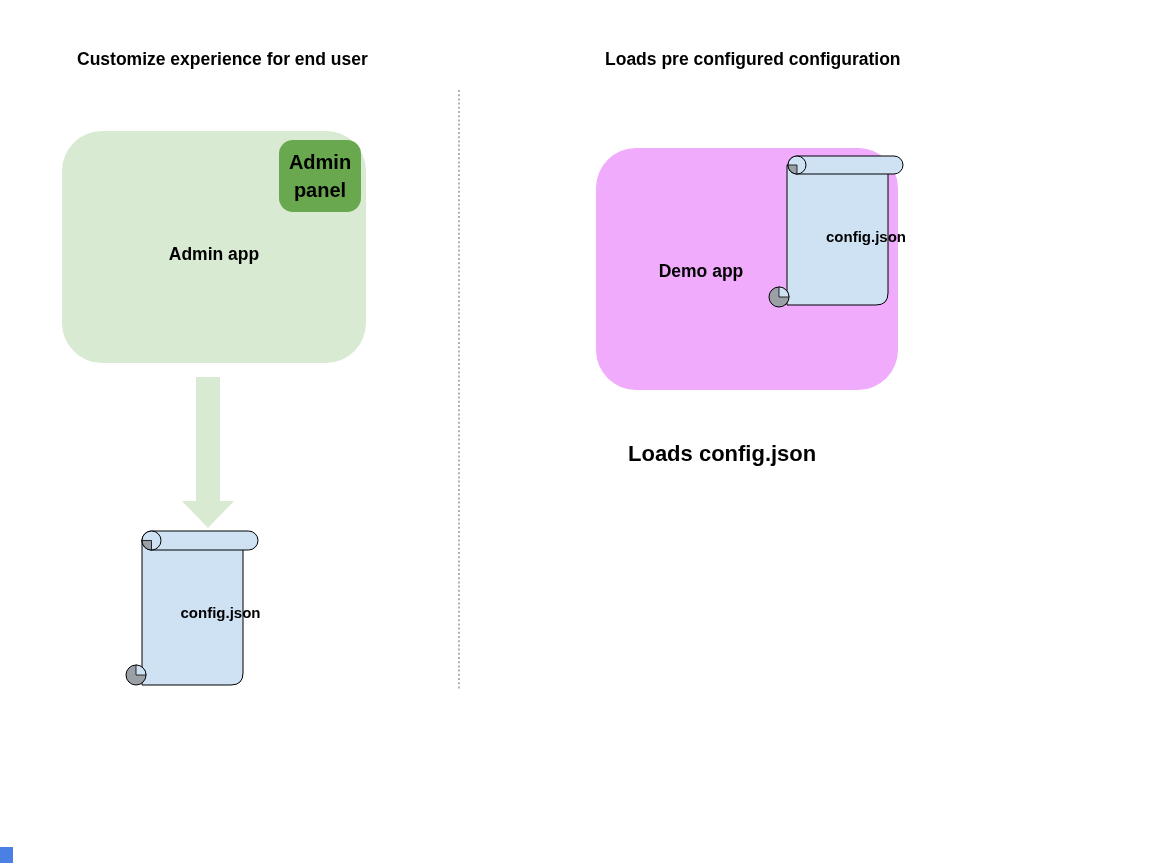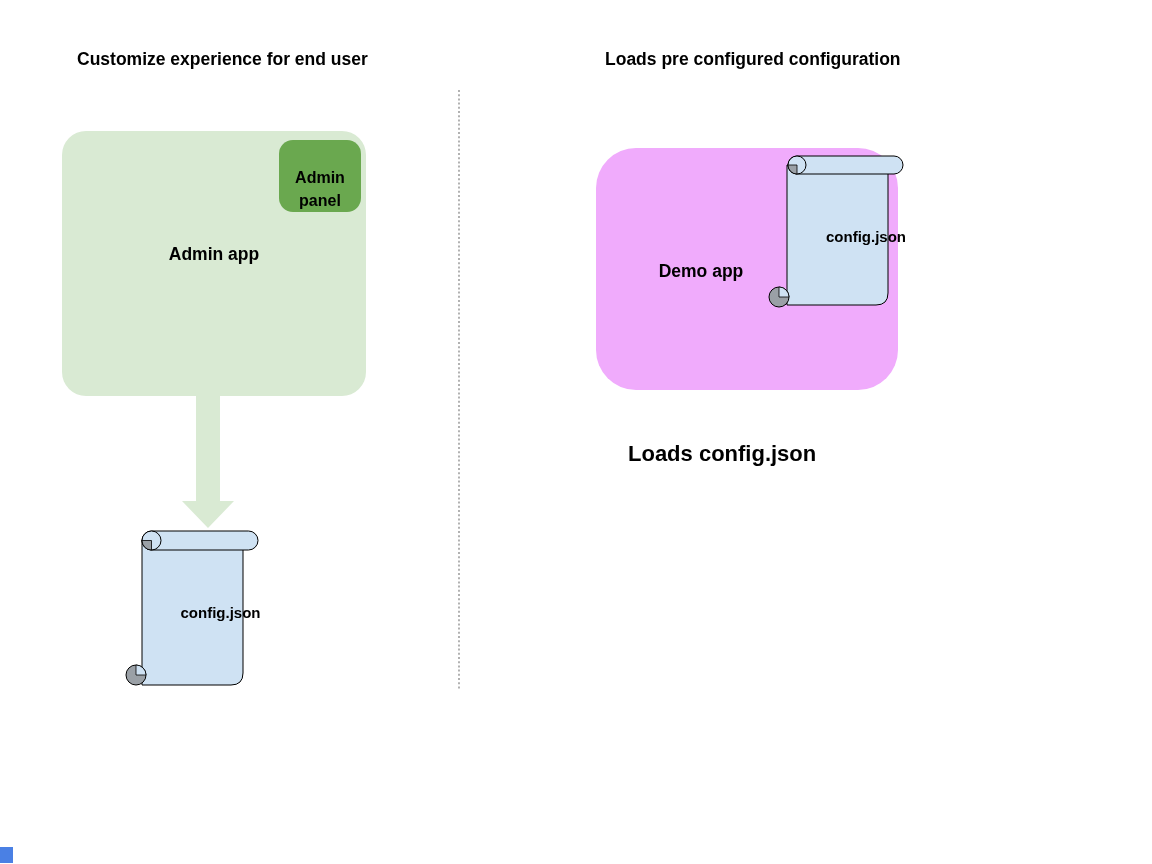--- a/index.html
+++ b/index.html
@@ -16,39 +16,39 @@
     position:absolute;
     font-size:17.5px;
     line-height:22px;
     white-space:nowrap;
     color:#000;
   }
   #left-title{left:77px;top:48px;}
   #right-title{left:605px;top:48px;}
 
   .app-box{position:absolute;border-radius:40px;}
-  #admin-app{left:62px;top:131px;width:304px;height:265px;background:#d9ead3;border-radius:24px;}
+  #admin-app{left:62px;top:131px;width:304px;height:232px;background:#d9ead3;}
   #demo-app{left:596px;top:148px;width:302px;height:242px;background:#f0abfc;}
 
   .app-label{
     position:absolute;
     font-size:17.5px;
     line-height:22px;
     text-align:center;
   }
   #admin-app-label{left:0;right:0;top:112px;}
   #demo-app-label{left:0;width:210px;top:112px;}
 
   #admin-panel{
     position:absolute;
     left:279px;top:140px;width:82px;height:72px;
     background:#6aa84f;border-radius:14px;
-    display:flex;align-items:flex-end;justify-content:center;
+    display:flex;align-items:center;justify-content:center;
     text-align:center;
-    font-size:16px;line-height:23px;
+    font-size:20px;line-height:28px;
   }
 
   #download-arrow{position:absolute;left:178px;top:377px;}
   #download-label{
     position:absolute;left:251px;top:410px;width:120px;
     font-size:17.5px;line-height:22px;
   }
 
   #divider{position:absolute;left:458px;top:90px;}
 

